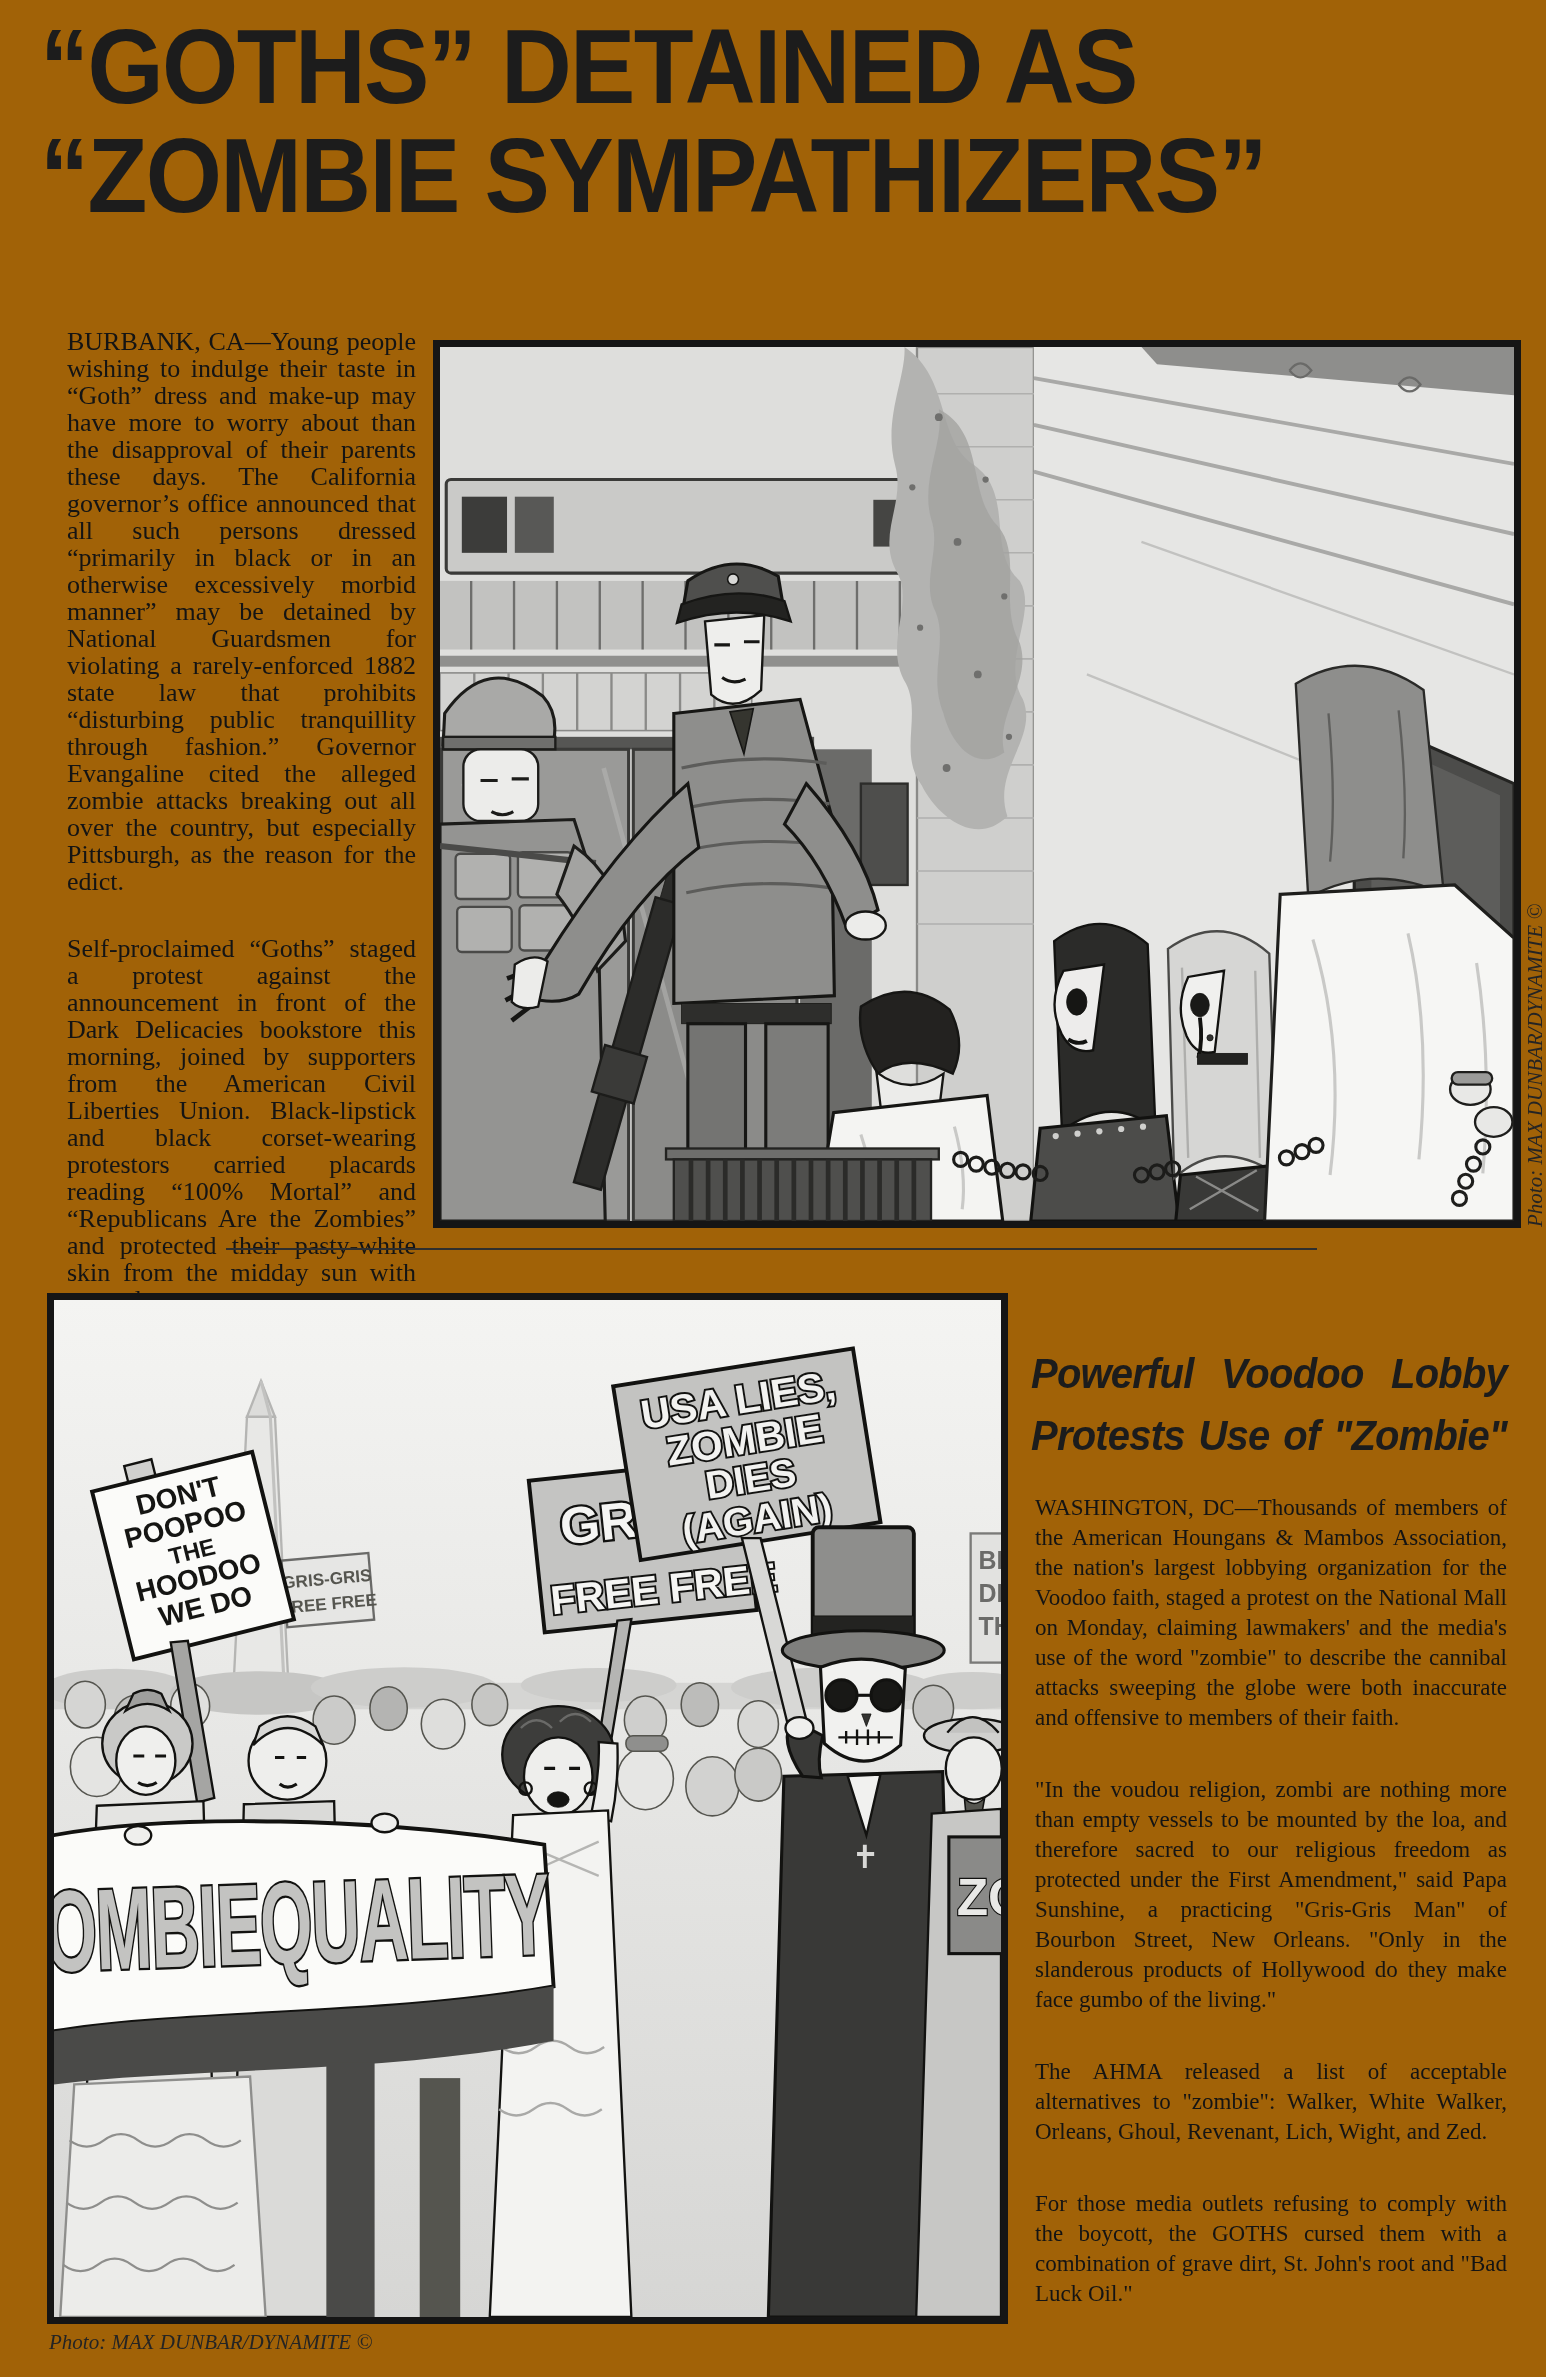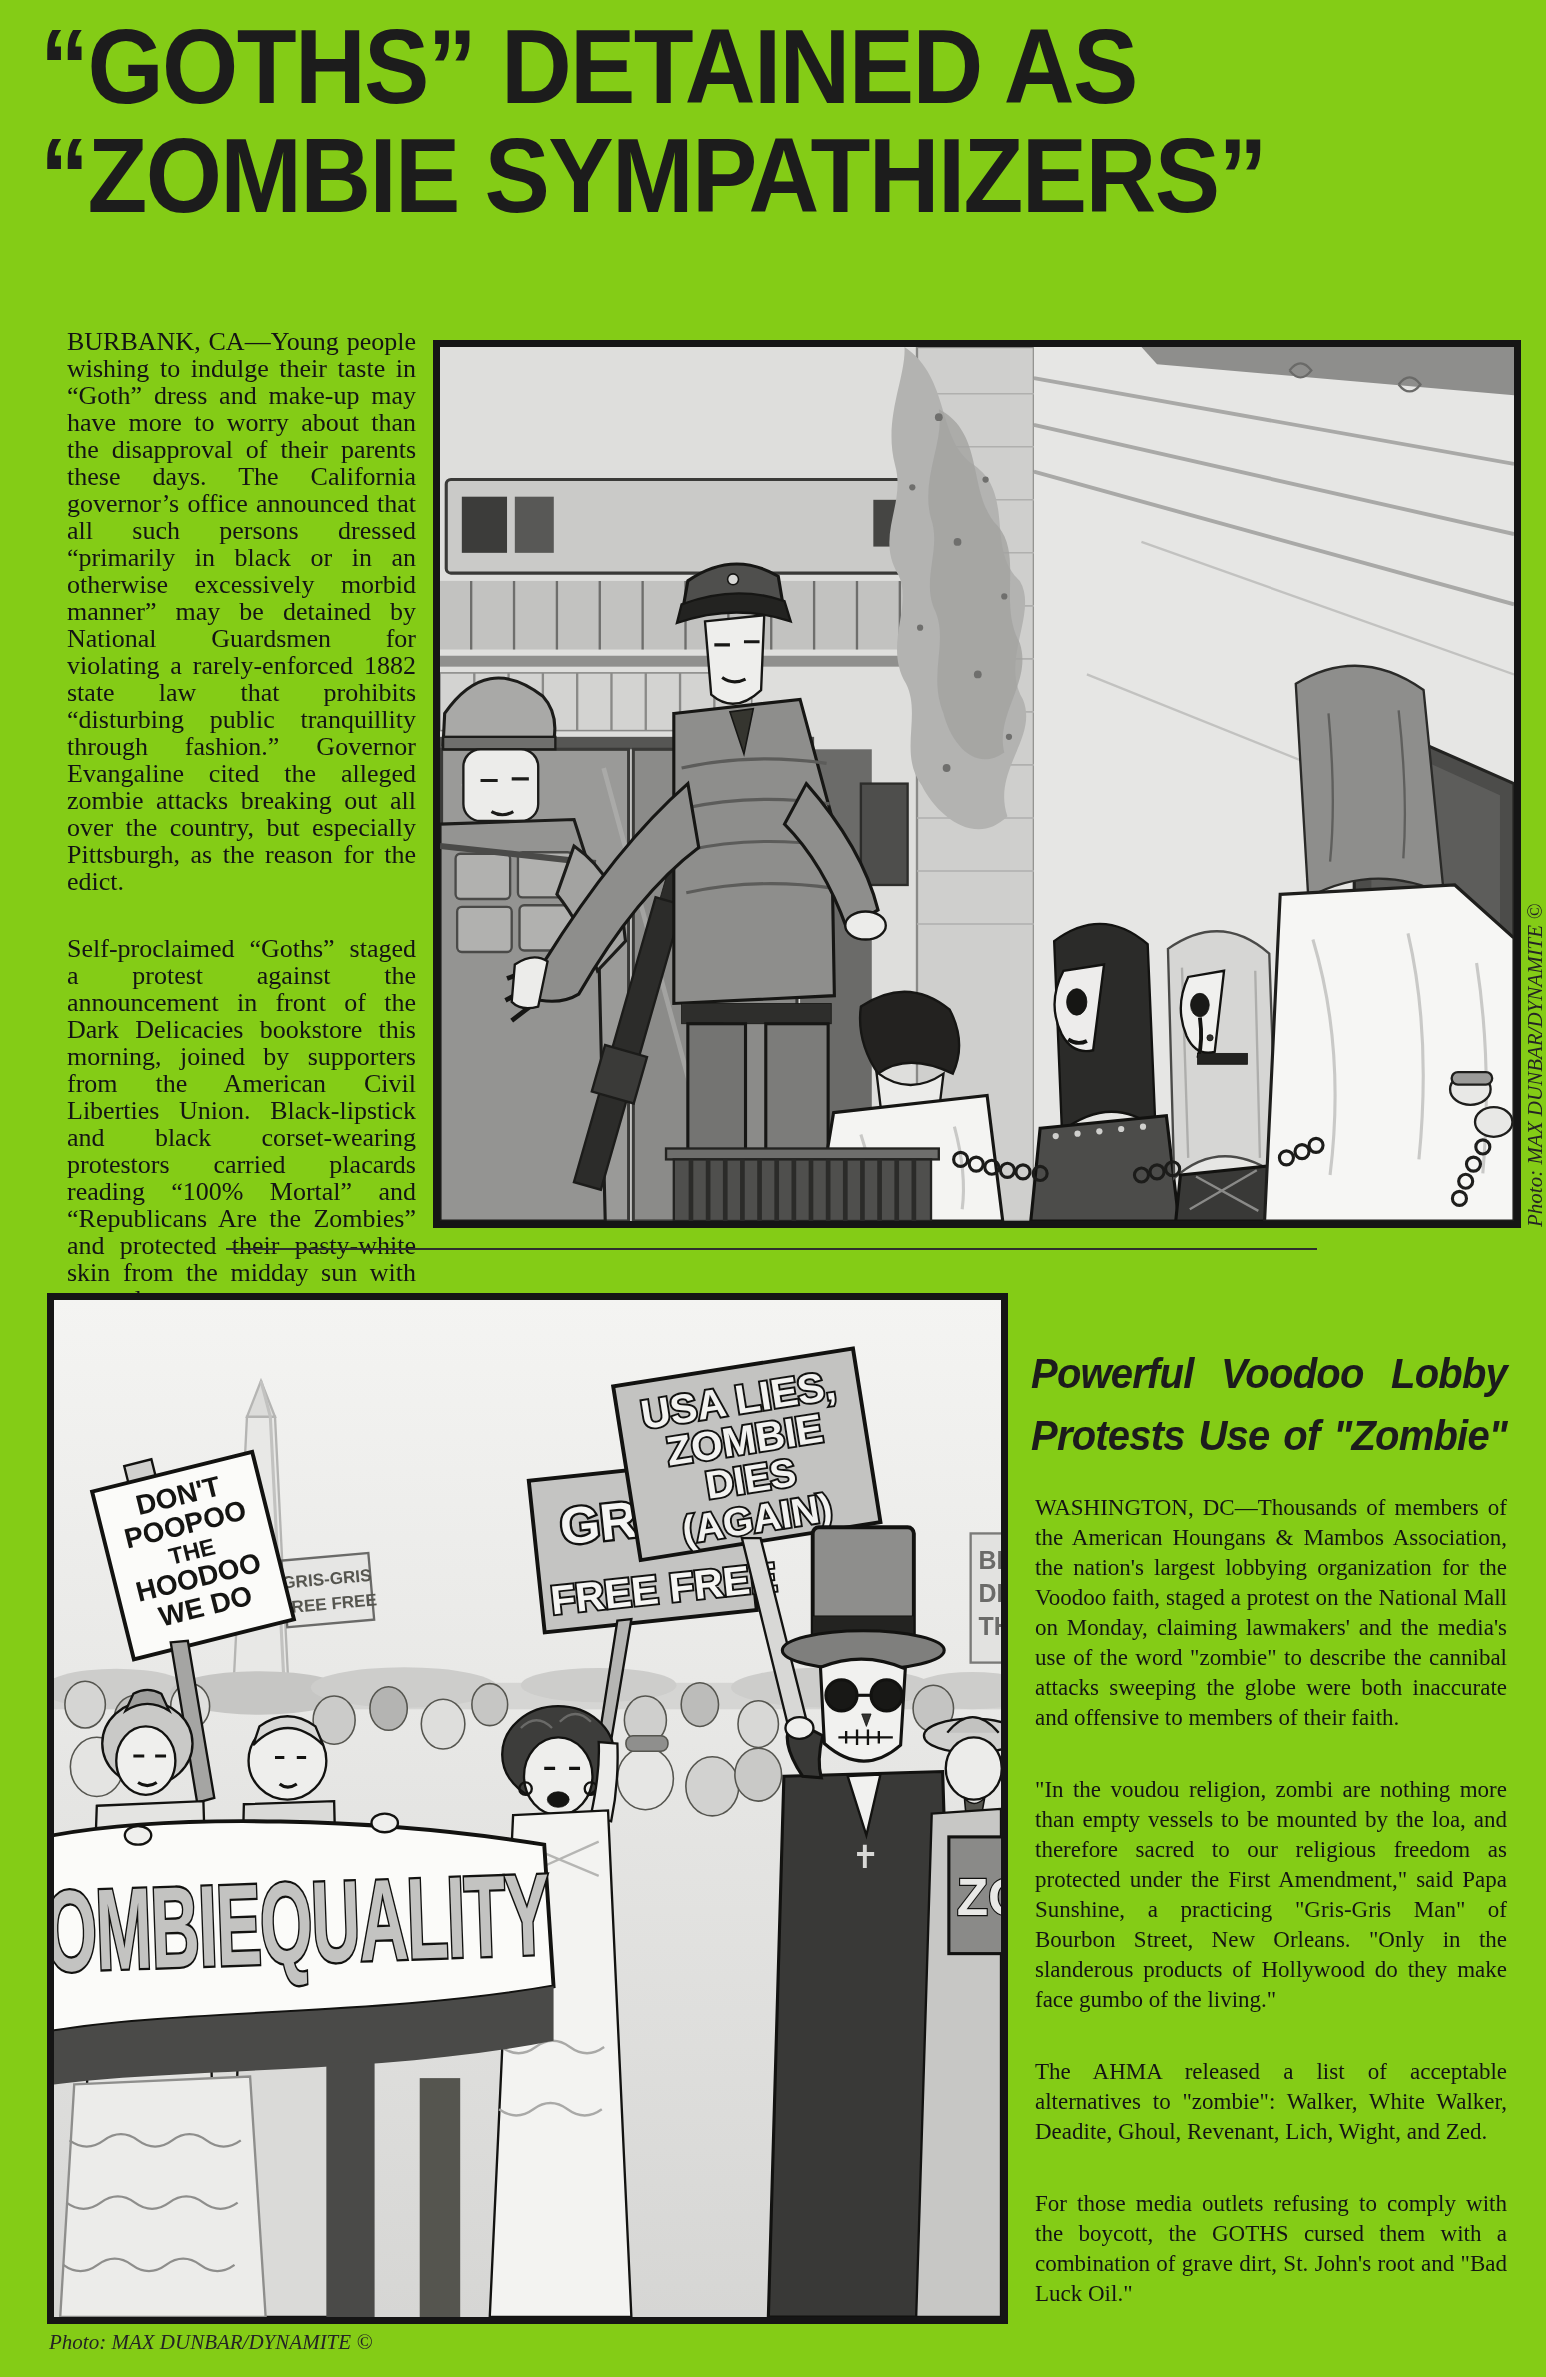--- a/index.html
+++ b/index.html
@@ -1,16 +1,16 @@
 <!DOCTYPE html>
 <html style="font-size:12.4px"><head>
 <meta charset="utf-8">
 <style>
   html,body{margin:0;padding:0;background:#ffffff;}
-  .page{position:relative;width:1547px;height:2377px;background:#84cc16;
+  .page{position:relative;width:1547px;height:2377px;background:#a16207;
         font-family:"Liberation Serif",serif;color:#141414;overflow:hidden;}
 
   .headline{position:absolute;left:40px;top:12.4px;width:1490px;margin:0;
             font-family:"Liberation Sans",sans-serif;font-weight:700;
             font-size:98px;line-height:102px;letter-spacing:-1.6px;color:#1c1c1c;
             transform:scaleY(1.07);transform-origin:left top;white-space:nowrap;}
 
   .col1{position:absolute;left:67px;top:328px;width:349px;
         font-size:26px;line-height:27px;text-align:justify;}
   .col1 p{margin:0 0 40px 0;}
@@ -395,20 +395,20 @@
     </svg>
   </figure>
 
   <div class="col2">
     <div class="h2head-wrap">
       <div class="h2head">Powerful Voodoo Lobby</div>
       <div class="h2head">Protests Use of "Zombie"</div>
     </div>
     <p>WASHINGTON, DC—Thousands of members of the American Houngans &amp; Mambos Association, the nation's largest lobbying organization for the Voodoo faith, staged a protest on the National Mall on Monday, claiming lawmakers' and the media's use of the word "zombie" to describe the cannibal attacks sweeping the globe were both inaccurate and offensive to members of their faith.</p>
     <p>"In the voudou religion, zombi are nothing more than empty vessels to be mounted by the loa, and therefore sacred to our religious freedom as protected under the First Amendment," said Papa Sunshine, a practicing "Gris-Gris Man" of Bourbon Street, New Orleans. "Only in the slanderous products of Hollywood do they make face gumbo of the living."</p>
-    <p>The AHMA released a list of acceptable alternatives to "zombie": Walker, White Walker, Deadite, Ghoul, Revenant, Lich, Wight, and Zed.</p>
+    <p>The AHMA released a list of acceptable alternatives to "zombie": Walker, White Walker, Orleans, Ghoul, Revenant, Lich, Wight, and Zed.</p>
     <p>For those media outlets refusing to comply with the boycott, the GOTHS cursed them with a combination of grave dirt, St. John's root and "Bad Luck Oil."</p>
   </div>
 
   <div class="credit-h">Photo: MAX DUNBAR/DYNAMITE ©</div>
 
 </div>
 
 
 </body></html>

